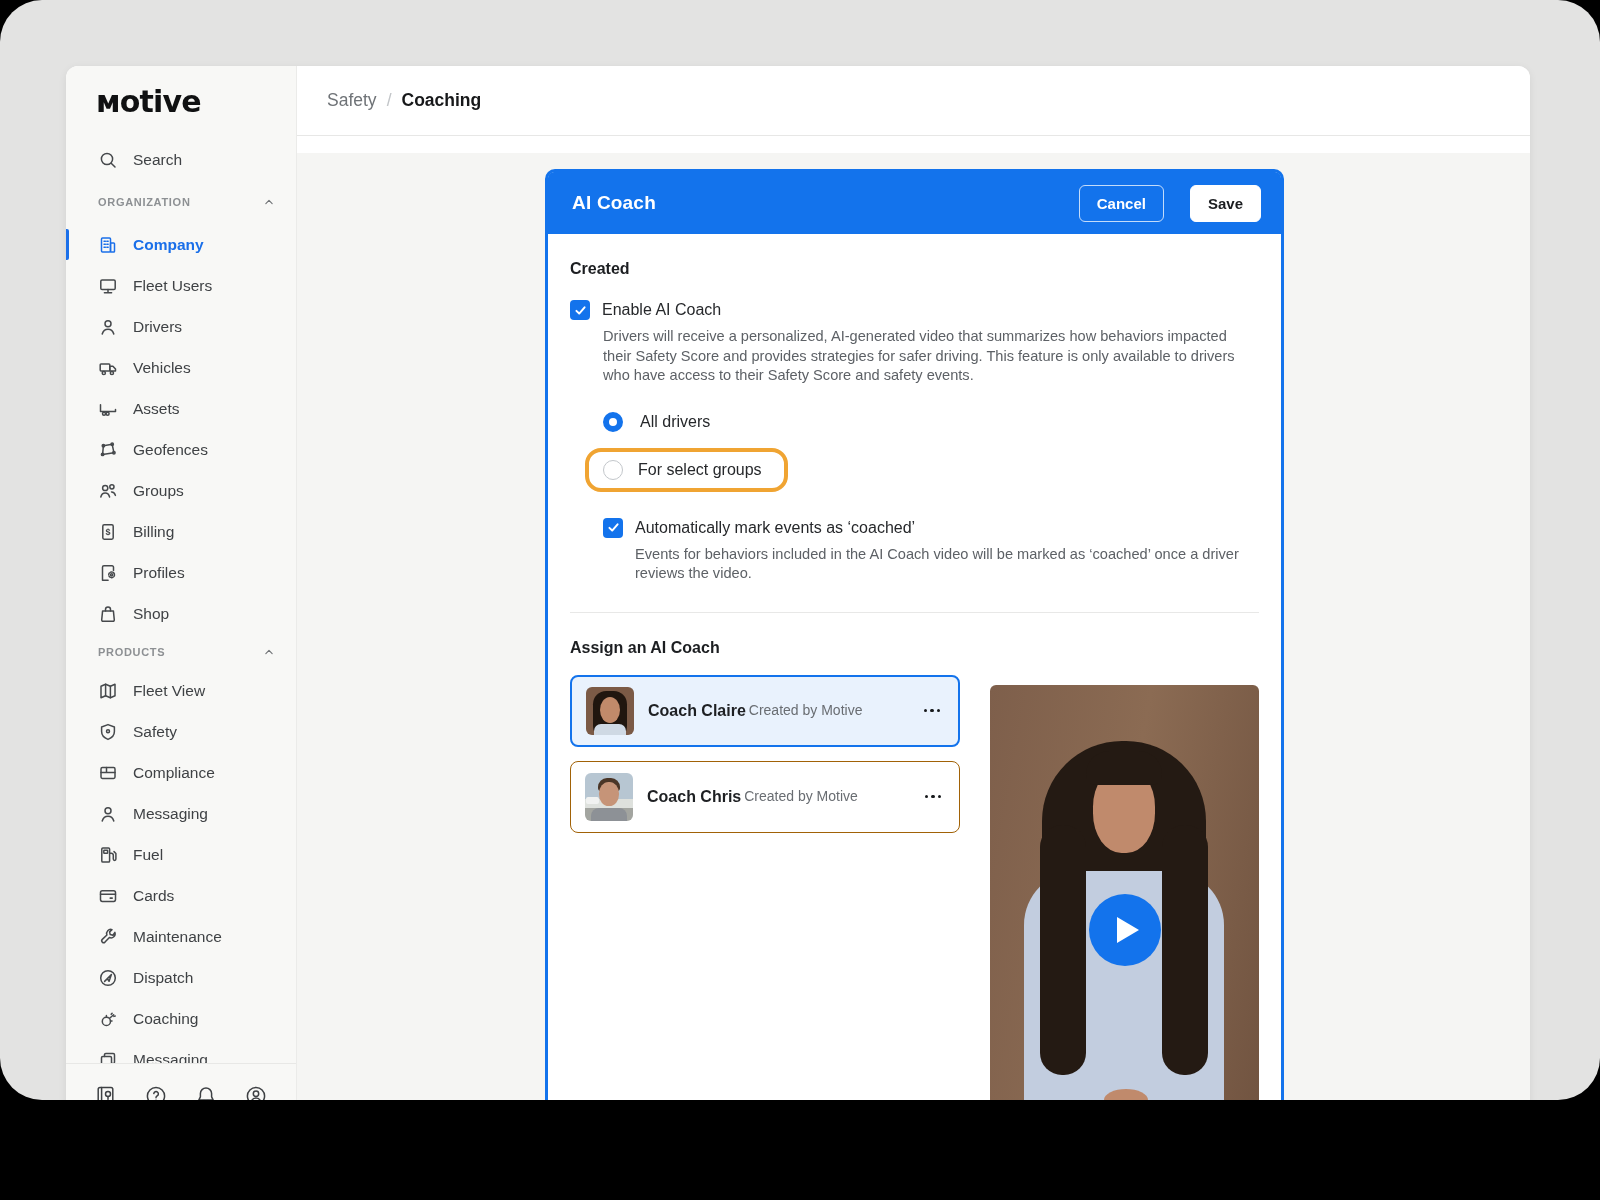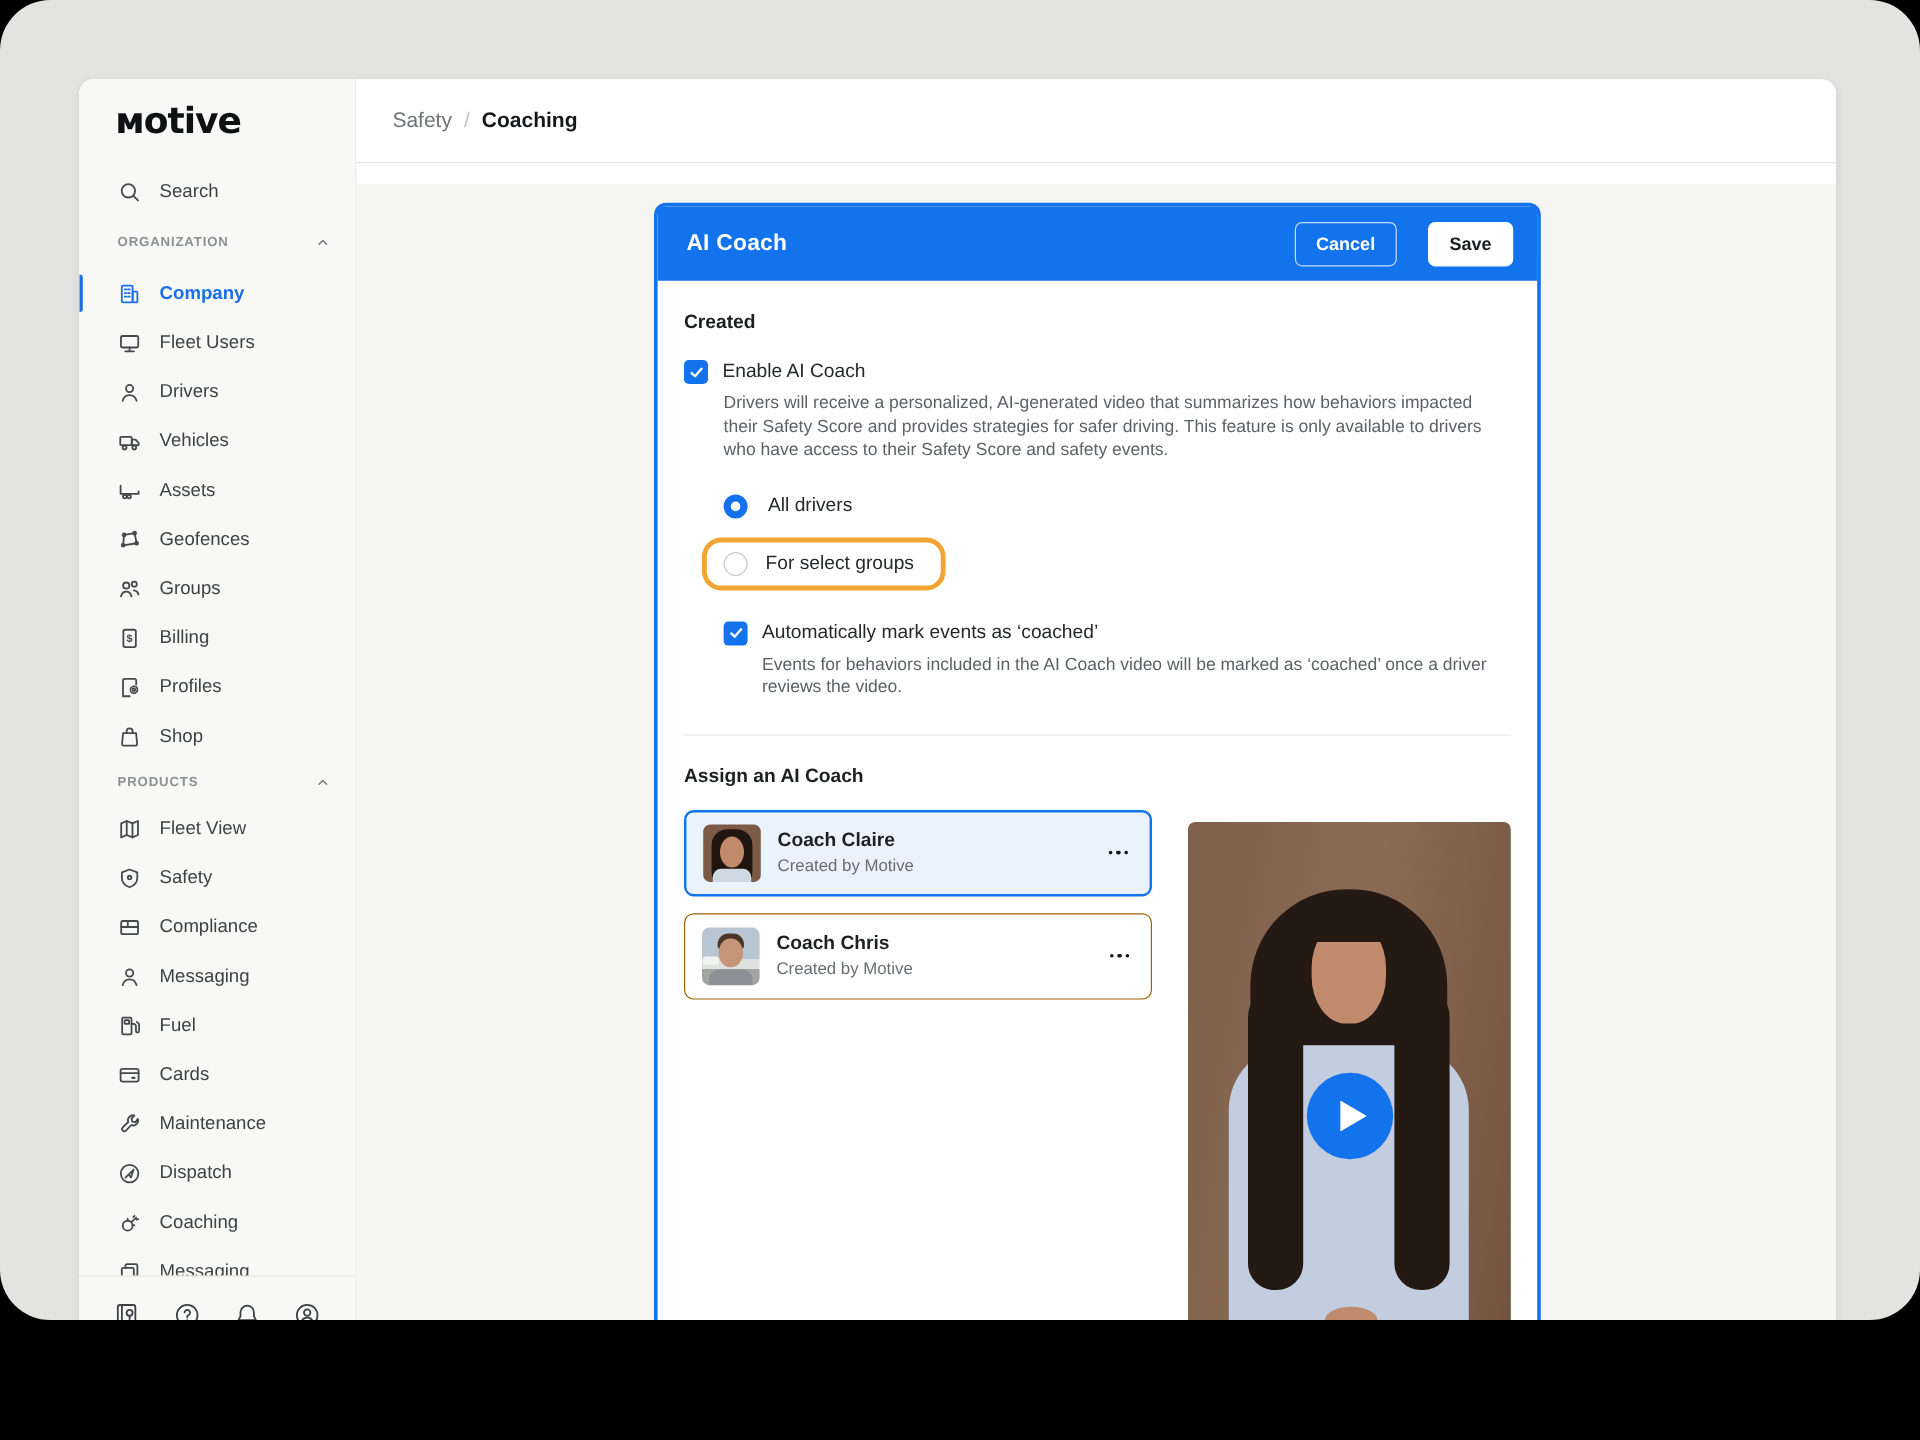--- a/index.html
+++ b/index.html
@@ -70,21 +70,21 @@
   .avatar { width: 48px; height: 48px; border-radius: 6px; position: relative; overflow: hidden; flex: 0 0 48px; }
   .av-claire { background: #7b5a46; }
   .av-claire .a-hair { position: absolute; left: 7px; top: 4px; width: 34px; height: 52px; background: #20160f; border-radius: 14px 14px 18px 18px; }
   .av-claire .a-shirt { position: absolute; left: 8px; bottom: 0; width: 32px; height: 11px; background: #cfd9e4; border-radius: 7px 7px 0 0; }
   .av-claire .a-face { position: absolute; left: 14px; top: 10px; width: 20px; height: 26px; background: #c18a6a; border-radius: 50%; }
   .av-chris { background: linear-gradient(#b7c6d2 54%, #dee1dd 54% 72%, #a3a5a0 72%); }
   .av-chris .a-truck { position: absolute; left: 1px; top: 24px; width: 13px; height: 7px; background: #f1f2f1; border-radius: 2px; }
   .av-chris .a-hair { position: absolute; left: 13px; top: 5px; width: 22px; height: 13px; background: #4a3526; border-radius: 9px 9px 3px 3px; }
   .av-chris .a-face { position: absolute; left: 14px; top: 9px; width: 20px; height: 24px; background: #c69478; border-radius: 48%; }
   .av-chris .a-shirt { position: absolute; left: 6px; bottom: 0; width: 36px; height: 13px; background: #8d9196; border-radius: 8px 8px 0 0; }
-  .card-text { display: flex; flex-direction: column; gap: 3px; }
+  .card-text { display: flex; flex-direction: row; gap: 3px; }
   .card-name { font-size: 16px; font-weight: 600; color: #1e2023; }
   .card-sub { font-size: 14px; color: #696d72; }
   .dots { margin-left: auto; display: flex; gap: 3px; padding-right: 4px; cursor: pointer; }
   .dots i { width: 3.5px; height: 3.5px; border-radius: 50%; background: #17191c; }
 
   
   .video { position: relative; width: 269px; height: 520px; margin-left: auto; margin-top: 10px; border-radius: 6px; overflow: hidden; background: linear-gradient(100deg, #7e5f4b, #8b6b53 45%, #6f523f); }
   .v-hair { position: absolute; left: 52px; top: 56px; width: 164px; height: 330px; background: #241a13; border-radius: 80px 80px 46px 46px; }
   .v-shirt { position: absolute; left: 34px; top: 186px; width: 200px; height: 260px; background: #c2cddf; border-radius: 54px 54px 16px 16px; }
   .v-hair-side { position: absolute; top: 140px; width: 46px; height: 250px; background: #241a13; border-radius: 22px; }

